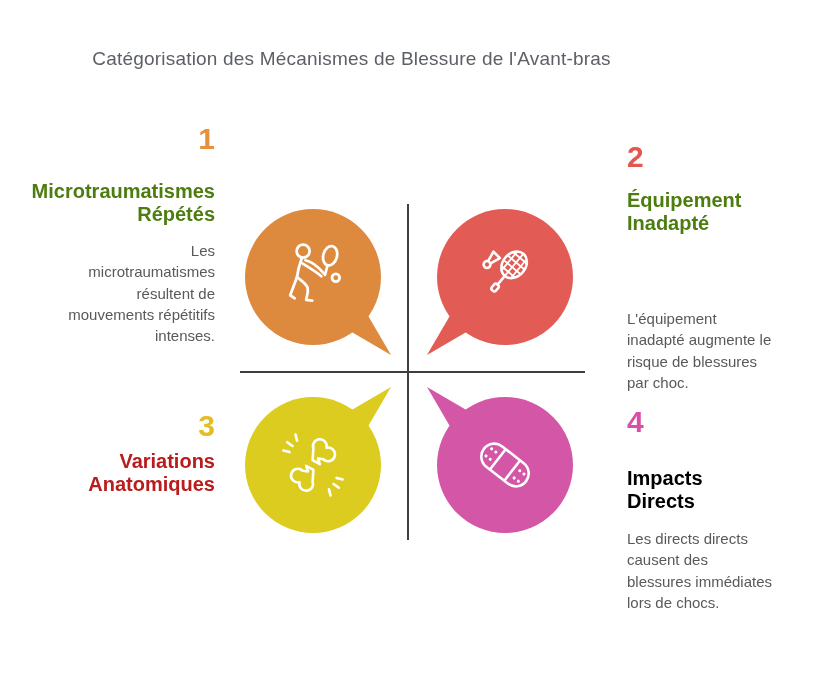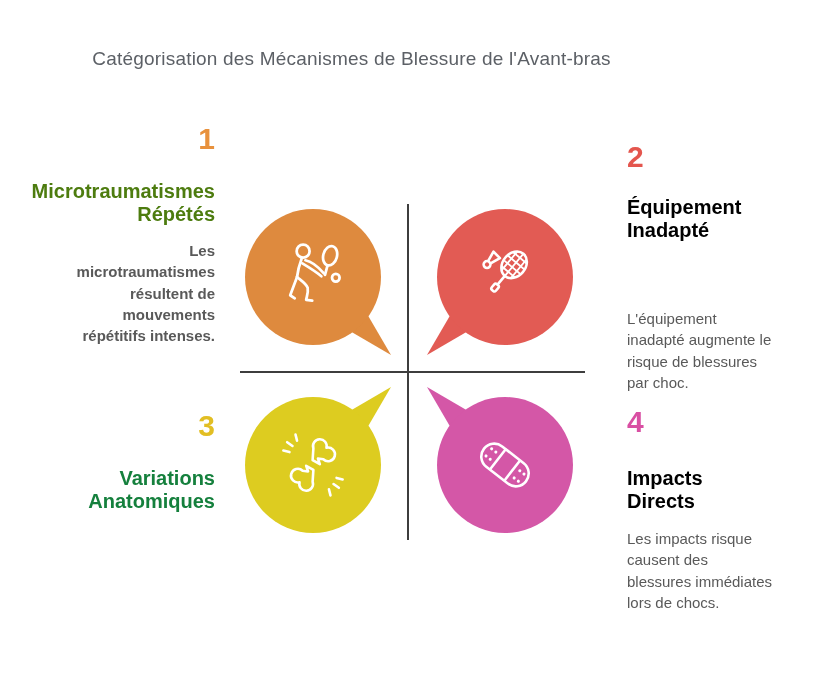--- a/index.html
+++ b/index.html
@@ -7,21 +7,21 @@
         font-family:"Liberation Sans","DejaVu Sans",sans-serif;}
   .title{position:absolute;top:48px;left:0;width:703px;text-align:center;
          font-size:19px;color:#5c6066;letter-spacing:.2px;}
   
   .colL{position:absolute;left:25px;width:190px;text-align:right;}
   .colR{position:absolute;left:627px;width:180px;text-align:left;}
   .qnum{font-size:30px;font-weight:700;line-height:1;}
   .numL{padding-right:46px;}
   .qhead{font-size:20px;font-weight:700;line-height:1.16;}
   .qbody{font-size:15px;line-height:1.42;color:#595959;}
-  .bodyL{margin-left:auto;font-weight:bold;}
+  .bodyL{margin-left:auto;}
   .pos-abs{position:absolute;}
   
   .bubble{position:absolute;width:150px;height:150px;}
   .bubble svg{display:block;}
   .icon{position:absolute;width:76px;height:76px;}
   .icon svg{display:block;width:76px;height:76px;}
   
   .vline{position:absolute;left:407px;top:204px;width:2px;height:336px;background:#3e3e3e;}
   .hline{position:absolute;left:240px;top:371px;width:345px;height:2px;background:#3e3e3e;}
 </style>
@@ -35,29 +35,29 @@
   <div class="vline"></div>
   <div class="hline"></div>
 
   <div class="colL qnum numL pos-abs" style="top: 124px; color: rgb(232, 145, 60);">1</div>
   <div class="colL qhead pos-abs" style="top: 180px; color: #4d7c0f;">Microtraumatismes Répétés</div>
   <div class="colL pos-abs" style="top:240px;">
     <div class="qbody bodyL" style="width:150px;">Les microtraumatismes résultent de mouvements répétitifs intenses.</div>
   </div>
 
   <div class="colR qnum pos-abs" style="top: 142px; color: rgb(228, 86, 78);">2</div>
-  <div class="colR qhead pos-abs" style="top: 196px; width: 132px; color: #000000;">Équipement Inadapté</div>
+  <div class="colR qhead pos-abs" style="top: 189px; width: 132px; color: #4d7c0f;">Équipement Inadapté</div>
   <div class="colR qbody pos-abs" style="top:261px;width:148px;margin-top:47px;">L'équipement inadapté augmente le risque de blessures par choc.</div>
 
   <div class="colL qnum numL pos-abs" style="top: 411px; color: rgb(226, 190, 35);">3</div>
-  <div class="colL qhead pos-abs" style="top: 467px; color: #15803d;">Variations Anatomiques</div>
+  <div class="colL qhead pos-abs" style="top: 450px; color: #b91c1c;">Variations Anatomiques</div>
 
   <div class="colR qnum pos-abs" style="top: 407px; color: rgb(217, 79, 163);">4</div>
   <div class="colR qhead pos-abs" style="top: 467px; width: 120px; color: #000000;">Impacts Directs</div>
-  <div class="colR qbody pos-abs" style="top:528px;width:148px;">Les impacts risque causent des blessures immédiates lors de chocs.</div>
+  <div class="colR qbody pos-abs" style="top:528px;width:148px;">Les directs directs causent des blessures immédiates lors de chocs.</div>
 
   <div class="bubble" style="left:243px;top:207px;">
     <svg width="150" height="150" viewBox="0 0 150 150">
       <polygon points="120,100 148,148 100,120" fill="#DE8A3E"></polygon>
       <circle cx="70" cy="70" r="68" fill="#DE8A3E"></circle>
     </svg>
     <div class="icon" style="left:32px;top:32px;">
       <svg viewBox="0 0 100 100" fill="none" stroke="#ffffff" stroke-width="3.6" stroke-linecap="round" stroke-linejoin="round">
         <circle cx="37" cy="16" r="8.5"></circle>
         <g transform="rotate(15 72 24)">

